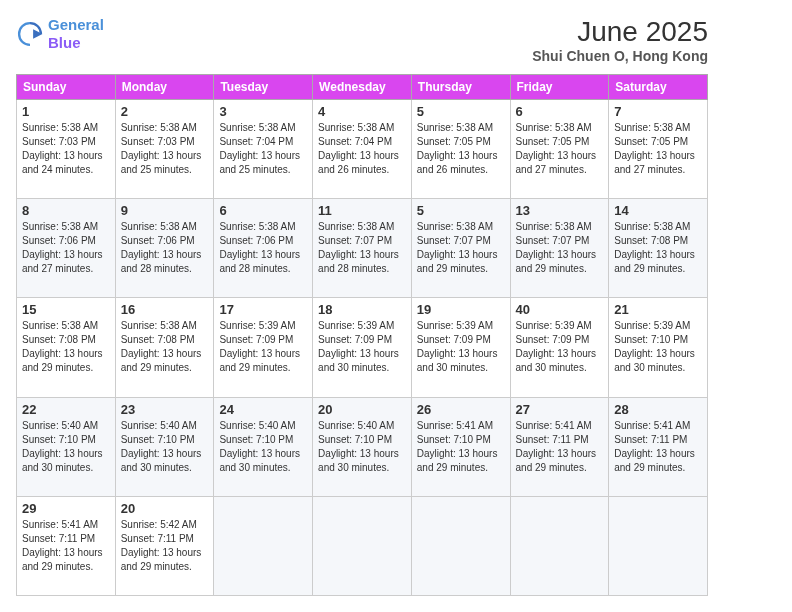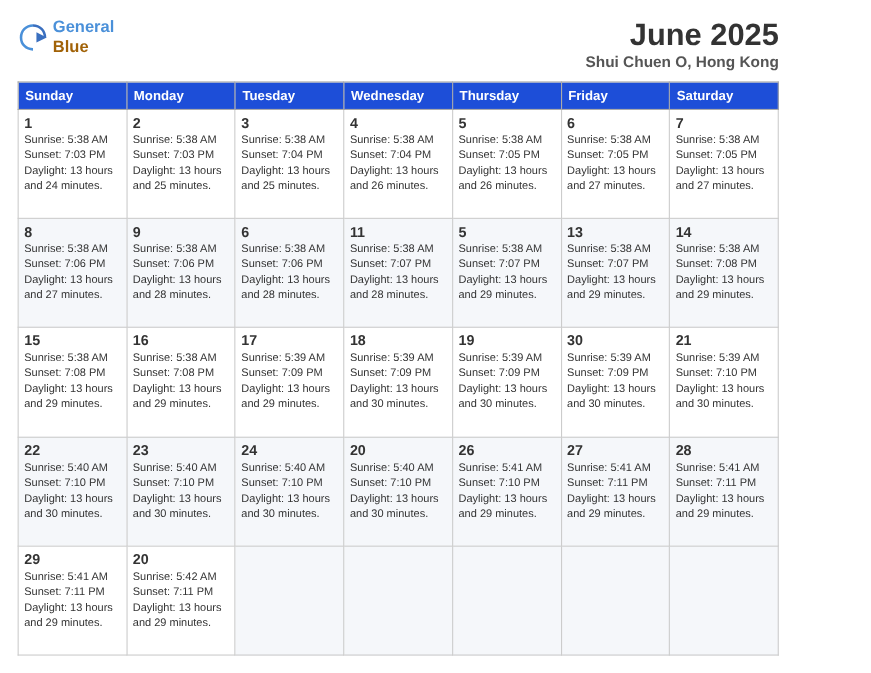--- a/index.html
+++ b/index.html
@@ -40,36 +40,36 @@
     }
     .logo-icon {
       width: 28px;
       height: 28px;
     }
     .title-block {
       text-align: right;
     }
     .calendar-title {
       font-size: 28px;
-      font-weight: bold;
+      font-weight: normal;
       color: #333;
     }
     .calendar-subtitle {
       font-size: 14px;
       color: #555;
       font-weight: bold;
       margin-left: 17px;
     }
     .calendar-table {
       width: 100%;
       border-collapse: collapse;
       flex: 1;
     }
     .calendar-table th {
-      background-color: #1d4ed8;
+      background-color: #d946ef;
       color: #fff;
       text-align: left;
       padding: 5px 6px;
       font-size: 12px;
       font-weight: bold;
       border: 1px solid #aaa;
     }
     .calendar-table td {
       border: 1px solid #ccc;
       vertical-align: top;
@@ -102,21 +102,21 @@
 <div class="page">
   <div class="header">
     <div class="logo">
       <svg class="logo-icon" viewBox="0 0 36 36">
         <path d="M18 4 C10 4 4 10 4 18 C4 26 10 32 18 32" stroke="#4a90d9" stroke-width="3" fill="none"></path>
         <path d="M18 4 C26 4 32 10 32 18" stroke="#3a6fbf" stroke-width="3" fill="none"></path>
         <polygon points="22,12 34,18 22,24" fill="#3a6fbf"></polygon>
       </svg>
       <div class="logo-text">
         <div><span>General</span></div>
-        <div><span style="color:#a16207">Blue</span></div>
+        <div><span style="color:#8b5cf6">Blue</span></div>
       </div>
     </div>
     <div class="title-block">
       <div class="calendar-title">June 2025</div>
       <div class="calendar-subtitle">Shui Chuen O, Hong Kong</div>
     </div>
   </div>
 
   <table class="calendar-table">
     <thead>
@@ -167,21 +167,21 @@
           <td><span class="day-number">15</span>
 <span class="day-info">Sunrise: 5:38 AM<br>Sunset: 7:08 PM<br>Daylight: 13 hours and 29 minutes.</span></td>
           <td><span class="day-number">16</span>
 <span class="day-info">Sunrise: 5:38 AM<br>Sunset: 7:08 PM<br>Daylight: 13 hours and 29 minutes.</span></td>
           <td><span class="day-number">17</span>
 <span class="day-info">Sunrise: 5:39 AM<br>Sunset: 7:09 PM<br>Daylight: 13 hours and 29 minutes.</span></td>
           <td><span class="day-number">18</span>
 <span class="day-info">Sunrise: 5:39 AM<br>Sunset: 7:09 PM<br>Daylight: 13 hours and 30 minutes.</span></td>
           <td><span class="day-number">19</span>
 <span class="day-info">Sunrise: 5:39 AM<br>Sunset: 7:09 PM<br>Daylight: 13 hours and 30 minutes.</span></td>
-          <td><span class="day-number">30</span>
+          <td><span class="day-number">40</span>
 <span class="day-info">Sunrise: 5:39 AM<br>Sunset: 7:09 PM<br>Daylight: 13 hours and 30 minutes.</span></td>
           <td><span class="day-number">21</span>
 <span class="day-info">Sunrise: 5:39 AM<br>Sunset: 7:10 PM<br>Daylight: 13 hours and 30 minutes.</span></td>
         </tr>
         <tr>
           <td><span class="day-number">22</span>
 <span class="day-info">Sunrise: 5:40 AM<br>Sunset: 7:10 PM<br>Daylight: 13 hours and 30 minutes.</span></td>
           <td><span class="day-number">23</span>
 <span class="day-info">Sunrise: 5:40 AM<br>Sunset: 7:10 PM<br>Daylight: 13 hours and 30 minutes.</span></td>
           <td><span class="day-number">24</span>

